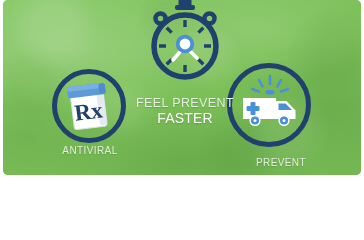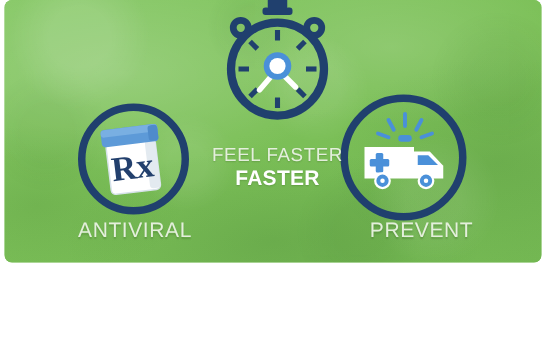--- a/index.html
+++ b/index.html
@@ -102,37 +102,37 @@
   
   .caption {
     position: absolute;
     text-align: center;
     line-height: 1.08;
     letter-spacing: 0.4px;
     text-shadow: 0 1px 1px rgba(30,70,20,0.22);
   }
   .caption .line1 {
     display: block;
-    font-size: 14px;
+    font-size: 10px;
     font-weight: 400;
     color: #e4efdc;
   }
   .caption .line2 {
     display: block;
     font-size: 14.5px;
-    font-weight: 700;
+    font-weight: 400;
     color: #ffffff;
     letter-spacing: 0.2px;
   }
 
   #cap-meds   { left: 18px;  top: 146px; width: 138px; }
   #cap-feel   { left: 124px; top: 97px;  width: 116px; }
   #cap-feel .line1 { font-size: 12.5px; }
   #cap-feel .line2 { font-size: 14px; }
-  #cap-prevent{ left: 202px; top: 146px; width: 152px; }
+  #cap-prevent{ left: 202px; top: 158px; width: 152px; }
 
   svg { display: block; overflow: visible; }
 </style>
 </head>
 <body>
 
 <div id="frame">
   <div id="stage">
 
     <div class="tex base"></div>
@@ -220,21 +220,21 @@
         <circle cx="52" cy="52.5" r="4.1" fill="#4a90d9"></circle>
         <circle cx="52" cy="52.5" r="1.5" fill="#ffffff"></circle>
       </svg>
     </div>
 
     <div class="caption" id="cap-meds">
       <span class="line1">ANTIVIRAL</span>
     </div>
 
     <div class="caption" id="cap-feel">
-      <span class="line1">FEEL FASTER</span>
+      <span class="line1">FEEL PREVENT</span>
       <span class="line2">FASTER</span>
     </div>
 
     <div class="caption" id="cap-prevent">
       <span class="line1">PREVENT</span>
     </div>
 
   </div>
 </div>
 

